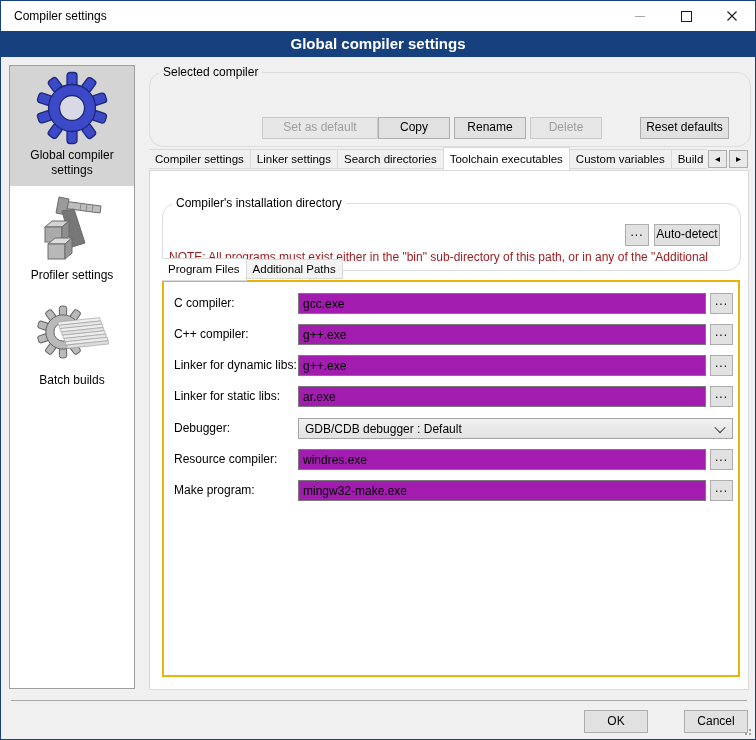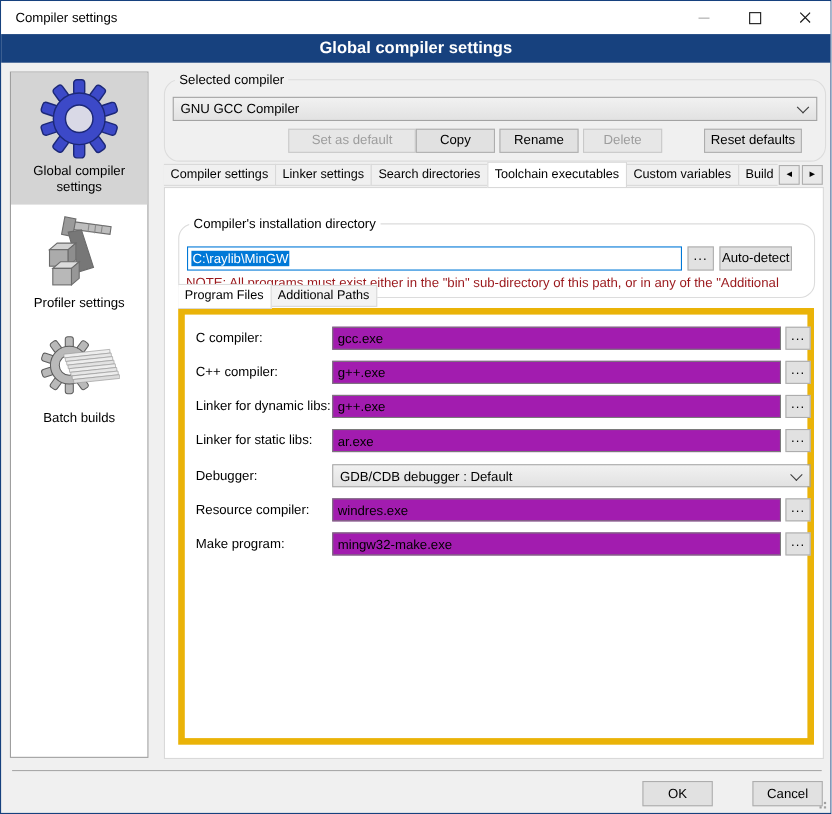--- a/index.html
+++ b/index.html
@@ -49,21 +49,21 @@
        background:#f0f0f0;border:1px solid #d9d9d9;white-space:nowrap;font-size:11.5px;flex:none;}
   .tab.active{height:24px;line-height:22px;margin-bottom:0;background:#fff;position:relative;z-index:3;}
   .tabstrip.inner .tab{background:#f3f3f3;}
   .tabstrip.inner .tab.active{height:23px;line-height:21px;background:#fff;}
   .arrow-btn{box-sizing:border-box;width:19px;height:18px;background:#e9e9e9;border:1px solid #adadad;
              text-align:center;line-height:15px;font-size:10px;}
 
   .tabpage{position:absolute;left:148px;top:169px;width:600px;height:520px;box-sizing:border-box;
            background:#fff;border:1px solid #d9d9d9;}
   .innerpanel{position:absolute;left:12px;top:109px;width:578px;height:397px;box-sizing:border-box;
-              background:#fff;border:6px solid #eab308;}
+              background:#fff;border:2px solid #eab308;}
 
   
   .txt{position:absolute;box-sizing:border-box;height:21px;background:#a21caf;border:1px solid #7a7a7a;
        font-family:"Liberation Sans",sans-serif;font-size:12px;padding:0 4px;}
   .path-input{position:absolute;box-sizing:border-box;height:22px;background:#fff;border:1px solid #0078d7;
               display:flex;align-items:center;padding:0 3px;}
   .path-input .sel{background:#0078d7;color:#fff;padding:0 1px;white-space:nowrap;}
   .note{position:absolute;color:#9a181c;white-space:nowrap;overflow:hidden;}
   .row-label{position:absolute;white-space:nowrap;}
   .browse{line-height:14px;letter-spacing:1px;}
@@ -157,24 +157,20 @@
           <rect x="5.4" y="20.4" width="42" height="3.4" fill="#ededed"></rect>
           <rect x="6.3" y="23.8" width="42" height="3.4" fill="#dcdcdc"></rect>
         </g>
       </svg>
       <div class="side-label">Batch builds</div>
     </div>
   </div>
 
   <div class="groupbox" style="left:148px;top:71px;width:600px;height:73px;">
     <span class="gb-title">Selected compiler</span>
-    <div class="combo" style="left:7px;top:15px;width:586px;">
-      <span>GNU GCC Compiler</span>
-      <span class="chev"></span>
-    </div>
     <div class="btn disabled" style="left:112px;top:44px;width:116px;">Set as default</div>
     <div class="btn" style="left:228px;top:44px;width:72px;">Copy</div>
     <div class="btn" style="left:304px;top:44px;width:72px;">Rename</div>
     <div class="btn disabled" style="left:380px;top:44px;width:72px;">Delete</div>
     <div class="btn" style="left:490px;top:44px;width:89px;">Reset defaults</div>
   </div>
 
   <div class="tabstrip" style="left:148px;top:146px;width:558px;height:24px;">
     <div class="tab">Compiler settings</div>
     <div class="tab">Linker settings</div>
@@ -189,23 +185,20 @@
     </div>
     <div class="arrow-btn">
       <span>▸</span>
     </div>
   </div>
 
   <div class="tabpage">
 
     <div class="groupbox gb-white" style="left:12px;top:32px;width:577px;height:66px;">
       <span class="gb-title">Compiler's installation directory</span>
-      <div class="path-input" style="left:7px;top:20px;width:450px;">
-        <span class="sel">C:\raylib\MinGW</span>
-      </div>
       <div class="btn browse" style="left:462px;top:20px;width:24px;">...</div>
       <div class="btn" style="left:491px;top:20px;width:66px;">Auto-detect</div>
       <div class="note" style="left:6px;top:46px;width:566px;">NOTE: All programs must exist either in the "bin" sub-directory of this path, or in any of the "Additional</div>
     </div>
 
     <div class="tabstrip inner" style="left:12px;top:87px;width:560px;height:23px;">
       <div class="tab active">Program Files</div>
       <div class="tab">Additional Paths</div>
     </div>
 

